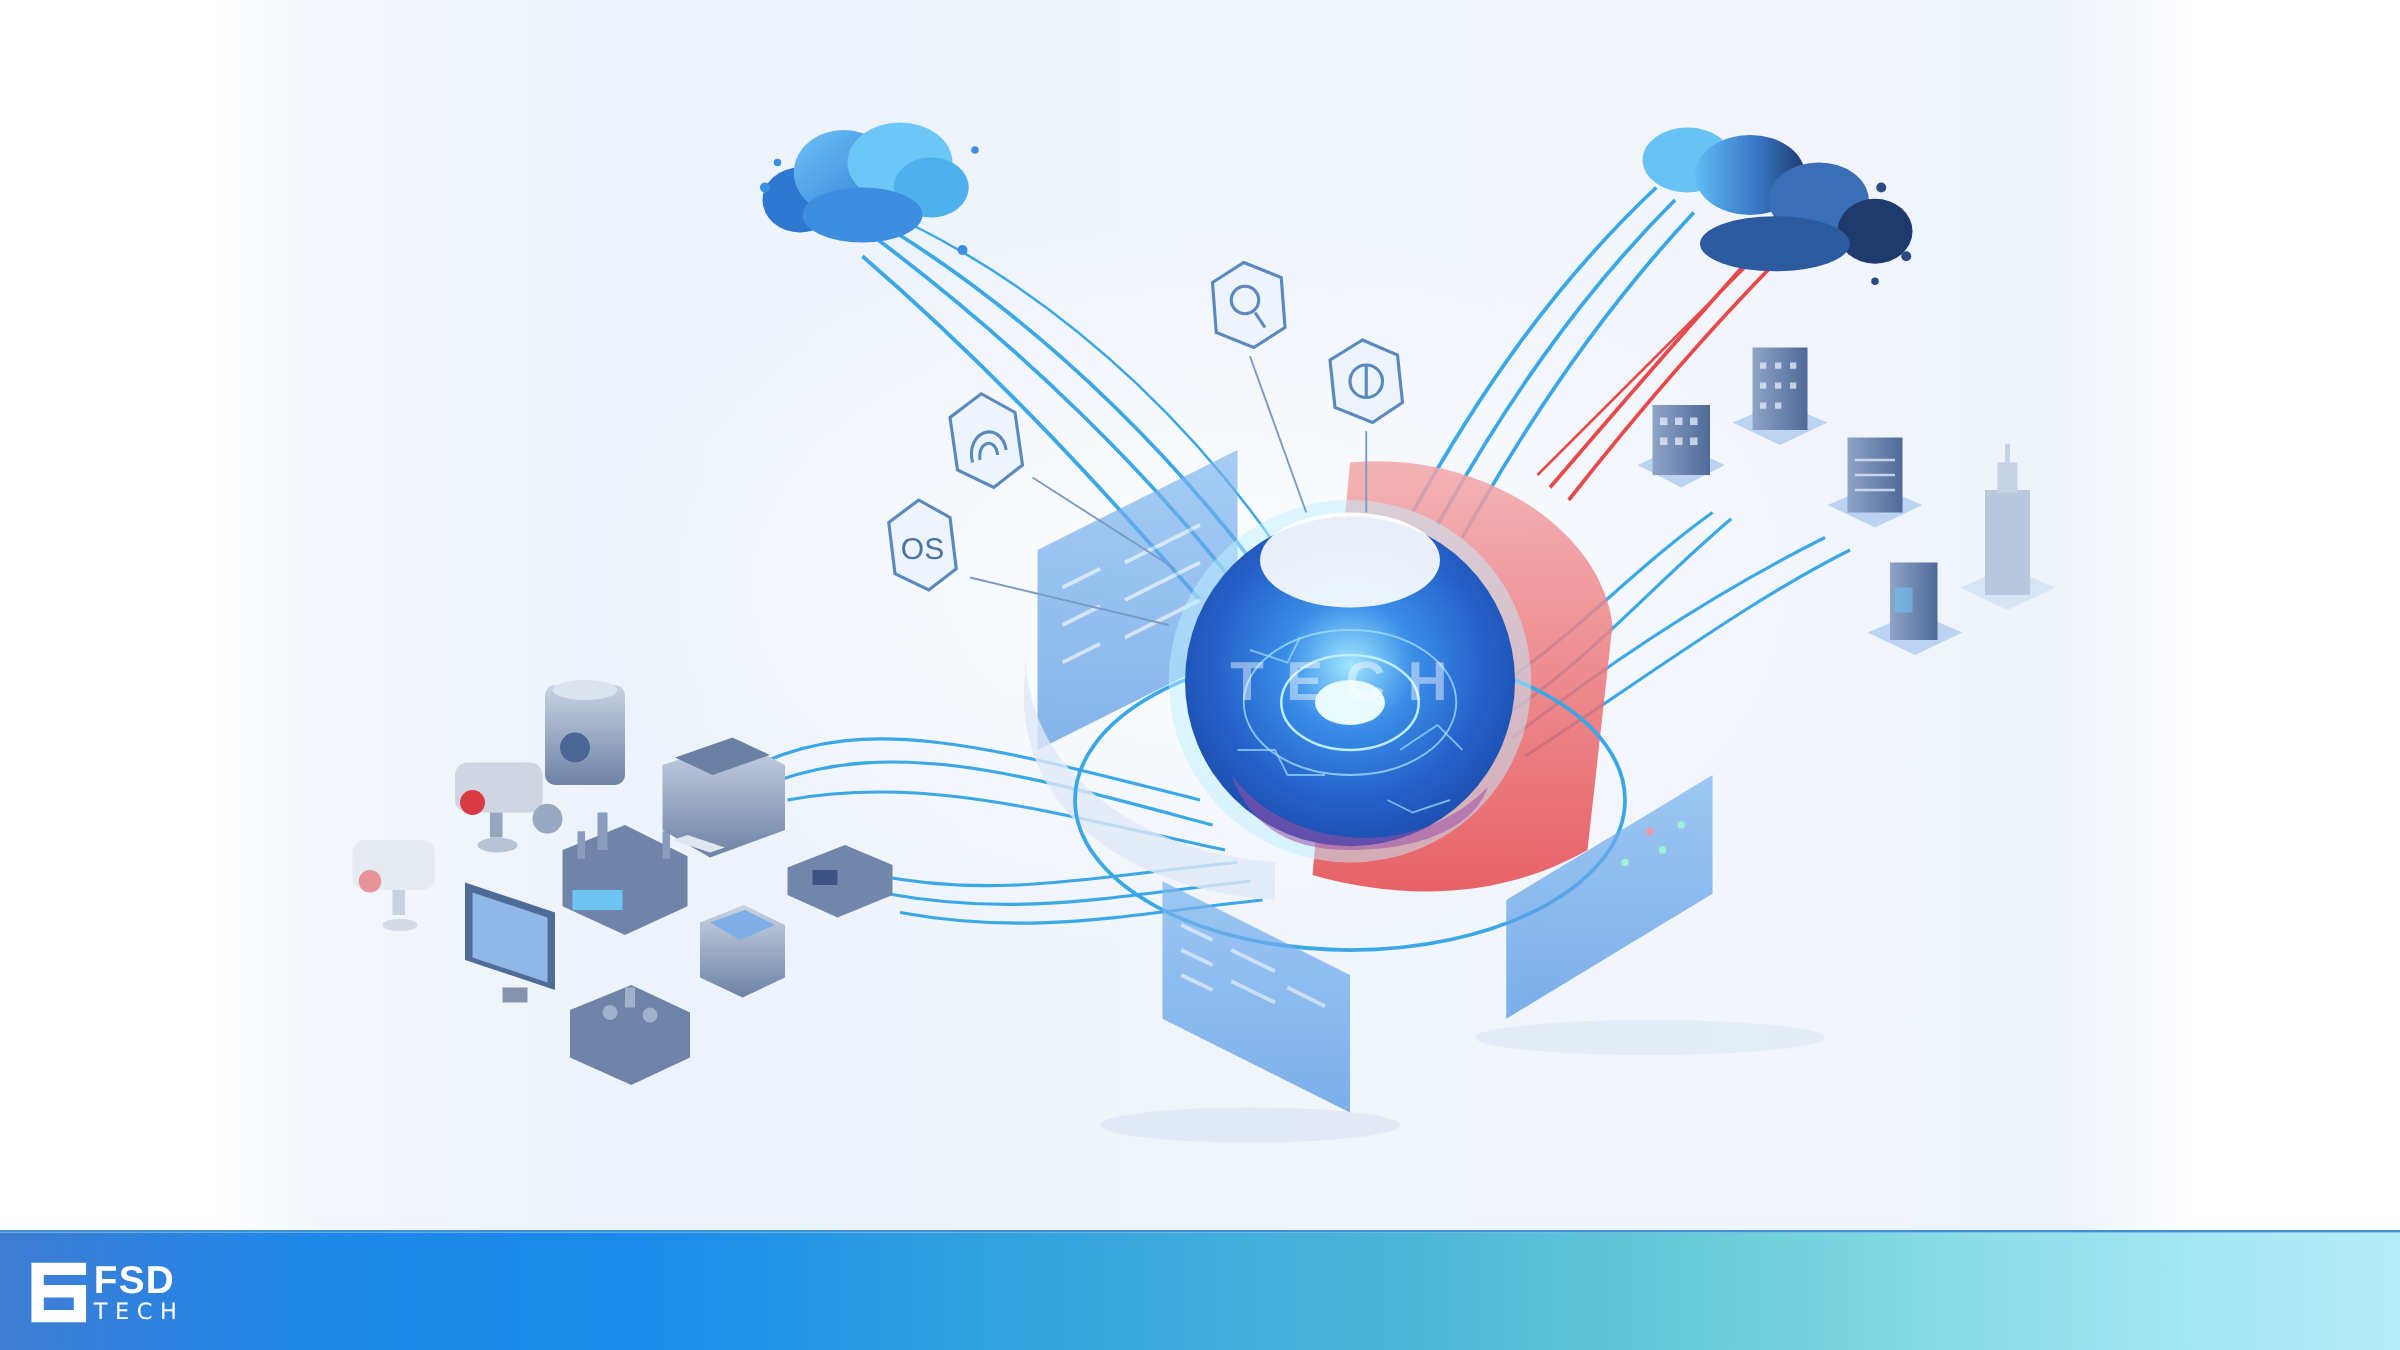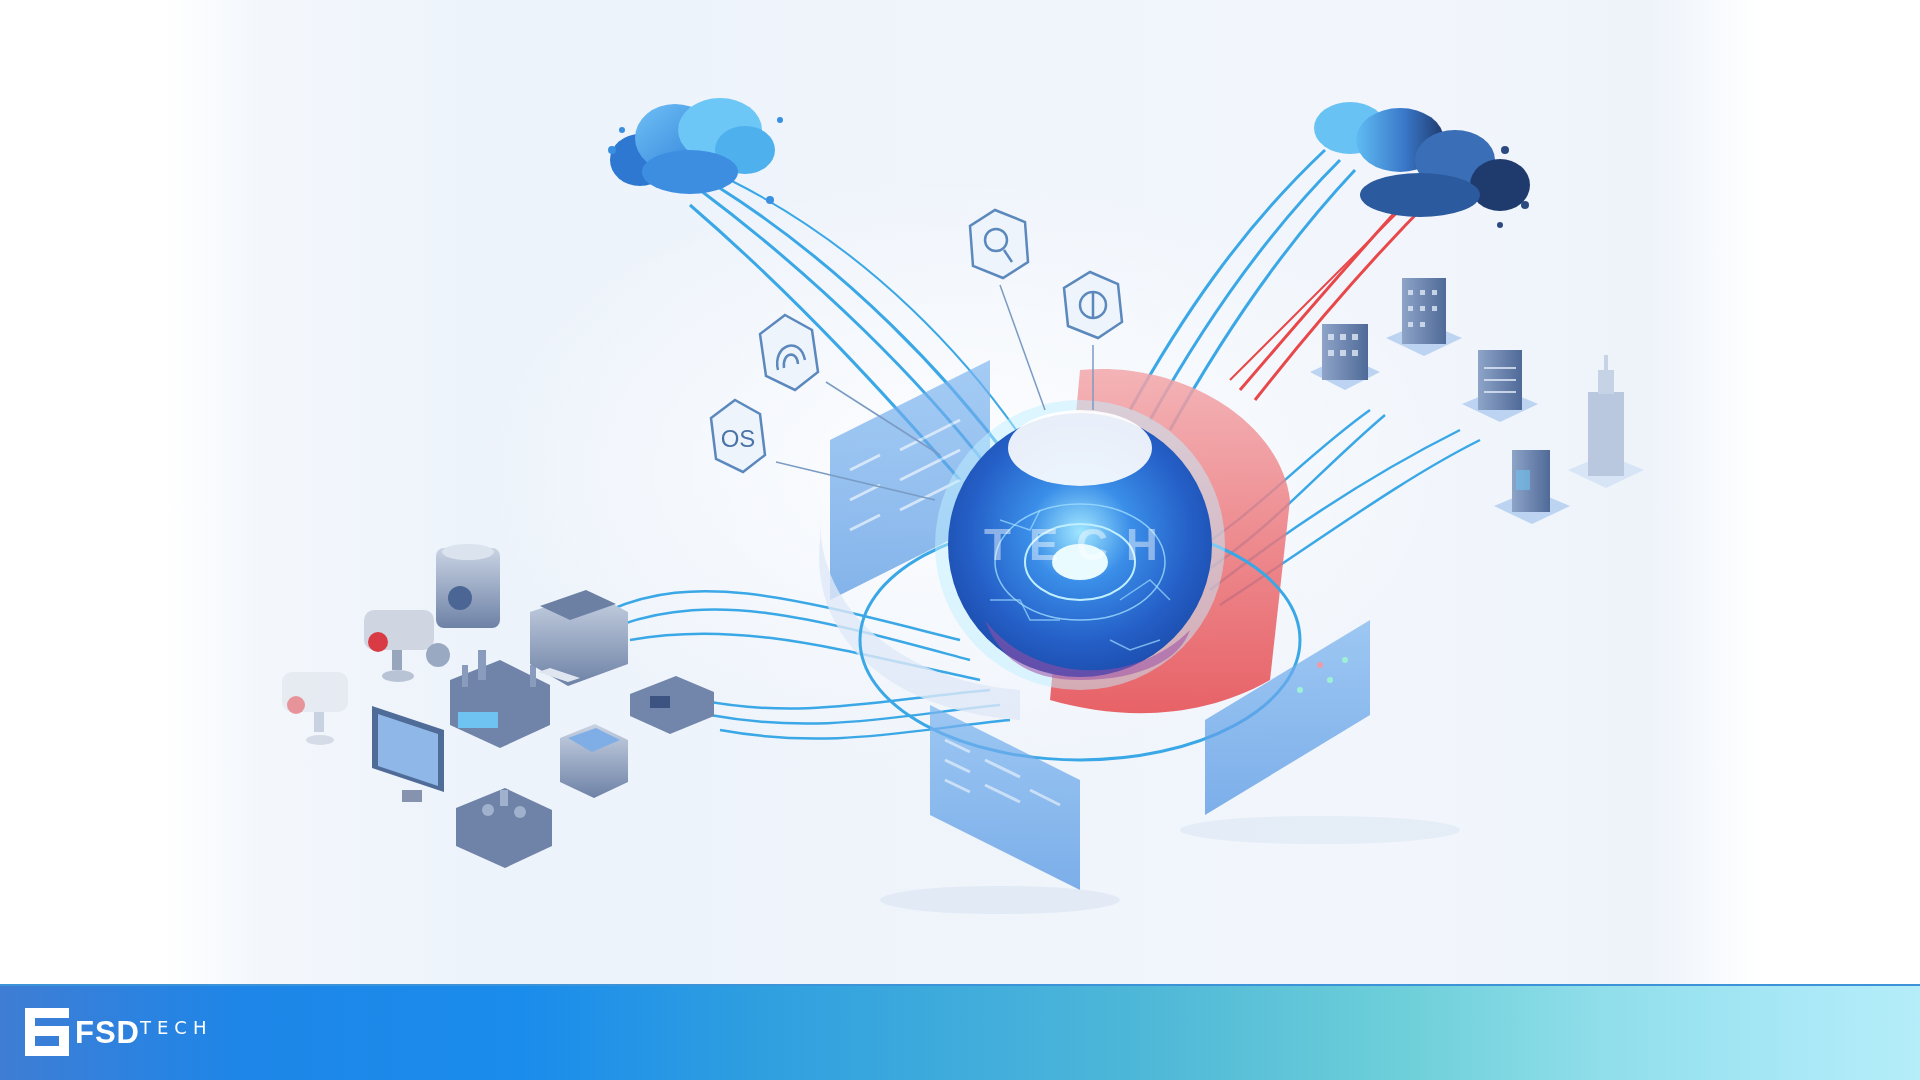--- a/index.html
+++ b/index.html
@@ -6,21 +6,21 @@
   body { width: 1920px; height: 1080px; overflow: hidden; background: #ffffff; font-family: "Liberation Sans", sans-serif; position: relative; }
   .stage { position: absolute; left: 0; top: 0; width: 1920px; height: 984px;
     background: linear-gradient(90deg, #ffffff 0px, #ffffff 165px, #f3f7fc 260px, #edf3fb 500px, #f2f6fc 1400px, #eef3fa 1650px, #ffffff 1760px, #ffffff 1920px); }
   .stage-vignette { position: absolute; inset: 0; background: radial-gradient(ellipse 700px 420px at 960px 470px, rgba(255,255,255,0.85), rgba(255,255,255,0) 70%); }
   svg.art { position: absolute; left: 0; top: 0; }
   .banner { position: absolute; left: 0; top: 984px; width: 1920px; height: 96px;
     background: linear-gradient(90deg, #3f7dd4 0px, #1e86e8 240px, #1a8ceb 520px, #2f9fe0 760px, #4fb8d8 1150px, #6dcfd9 1400px, #8fdeea 1600px, #a9e8f7 1800px, #b5edf9 1920px);
     border-top: 2px solid #3d93d8; }
   .logo { position: absolute; left: 25px; top: 22px; display: flex; align-items: center; gap: 6px; }
   .logo-mark { width: 44px; height: 48px; }
-  .logo-text { display: flex; flex-direction: row; color: #fff; line-height: 1; text-align: center; }
+  .logo-text { display: flex; flex-direction: column; color: #fff; line-height: 1; }
   .logo-fsd { font-family: "Liberation Sans", sans-serif; font-weight: 700; font-size: 31px; letter-spacing: 1px; }
   .logo-tech { font-family: "DejaVu Sans", sans-serif; font-size: 18px; letter-spacing: 6px; margin-top: 2px; }
 </style>
 </head>
 <body>
 
 <div class="stage">
   <div class="stage-vignette"></div>
 
   <svg class="art" width="1920" height="984" viewBox="0 0 1920 984">

